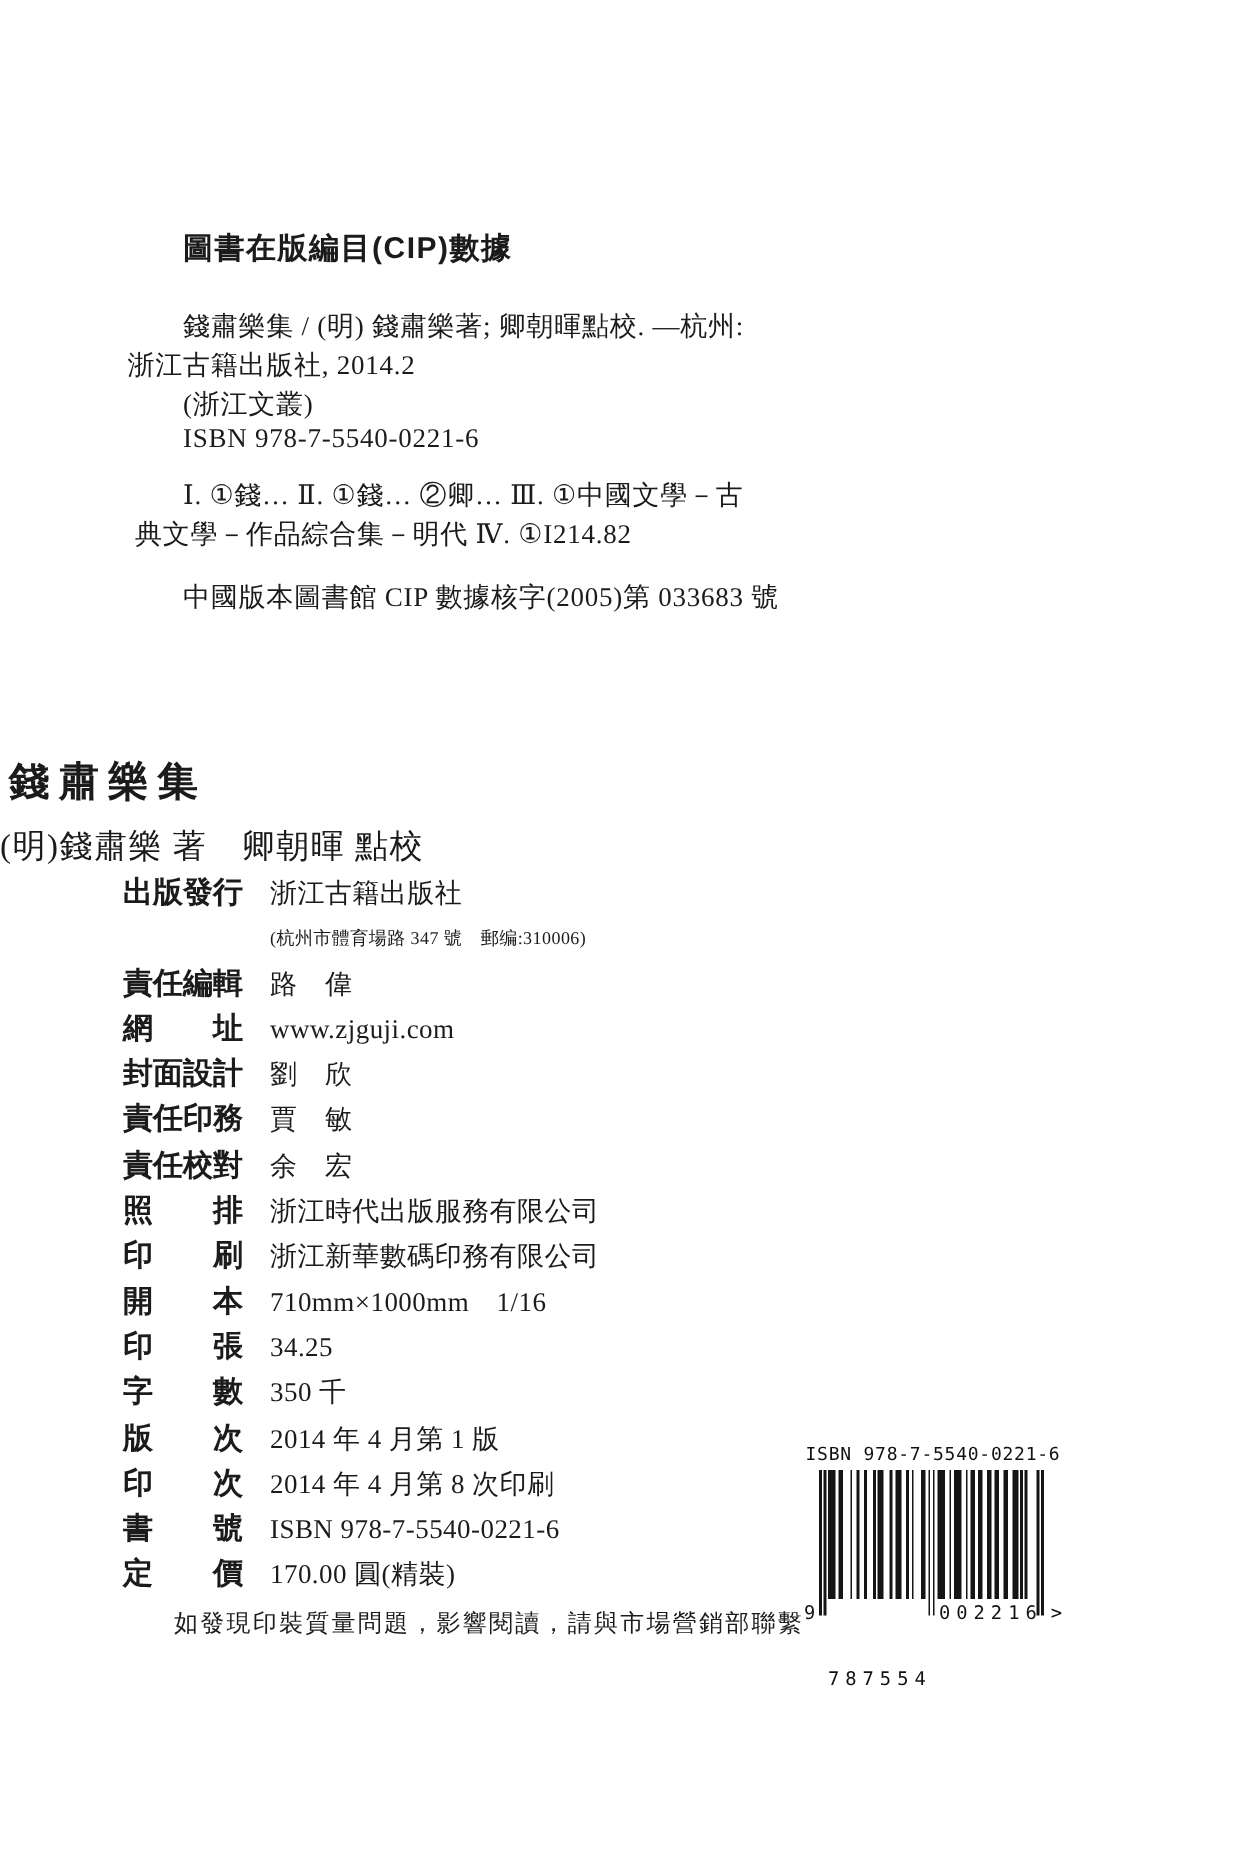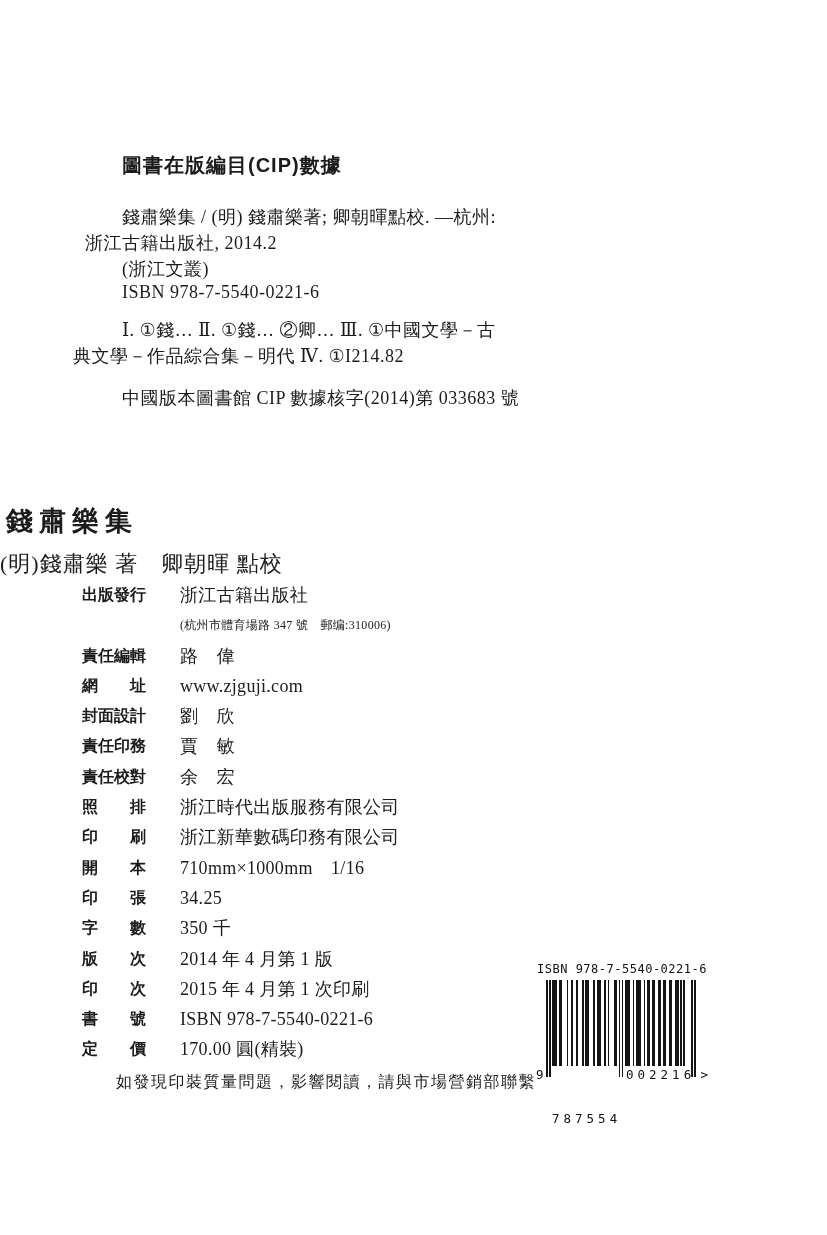--- a/index.html
+++ b/index.html
@@ -22,21 +22,21 @@
     font-family:"Liberation Sans","DejaVu Sans",sans-serif;
     font-weight:700;font-size:27px;letter-spacing:6px;text-indent:6px;white-space:pre;
   }
   .book-byline{margin-top:10px;font-size:22px;letter-spacing:1px;white-space:pre;}
   
   .info{left:82px;top:584px;width:460px;}
   .irow{height:30.3px;display:flex;align-items:flex-start;}
   .lbl{
     flex:none;width:98px;
     font-family:Liberation Sans, sans-serif;
-    font-weight:700;font-size:16px;line-height:22px;white-space:pre;
+    font-weight:700;font-size:20px;line-height:22px;white-space:pre;
   }
   .val{font-size:18px;line-height:23px;white-space:pre;letter-spacing:0.3px;}
   .irow.sub .val{font-size:12px;}
   
   .note{left:68px;top:1072px;font-size:16px;letter-spacing:1.5px;white-space:pre;margin-left:48px;}
   
   .barcode{left:536px;top:962px;width:172px;height:130px;background:#fff;}
   .bc-isbn{
     font-family:"DejaVu Sans Mono","Liberation Mono",monospace;
     font-size:12px;letter-spacing:0.5px;text-align:center;white-space:pre;color:#111;
@@ -58,22 +58,22 @@
 
 <div class="page">
 
   <div>
     <div class="abs cip-heading" style="left:122px;top:152px">圖書在版編目(CIP)數據</div>
     <div class="abs cip-text" style="left:122px;top:205px">錢肅樂集 / (明) 錢肅樂著; 卿朝暉點校. —杭州:</div>
     <div class="abs cip-text" style="left:85px;top:231px">浙江古籍出版社, 2014.2</div>
     <div class="abs cip-text" style="left:122px;top:257px">(浙江文叢)</div>
     <div class="abs cip-text" style="left:122px;top:282px">ISBN 978-7-5540-0221-6</div>
     <div class="abs cip-text" style="left:122px;top:318px">Ⅰ. ①錢… Ⅱ. ①錢… ②卿… Ⅲ. ①中國文學－古</div>
-    <div class="abs cip-text" style="left:73px;top:344px">典文學－作品綜合集－明代 Ⅳ. ①I214.82</div>
-    <div class="abs cip-text" style="left:122px;top:386px">中國版本圖書館 CIP 數據核字(2014)第 033683 號</div>
+    <div class="abs cip-text" style="left:90px;top:344px">典文學－作品綜合集－明代 Ⅳ. ①I214.82</div>
+    <div class="abs cip-text" style="left:122px;top:386px">中國版本圖書館 CIP 數據核字(2005)第 033683 號</div>
   </div>
 
   <div class="abs titleblock">
     <div class="book-title">錢肅樂集</div>
     <div class="book-byline">(明)錢肅樂 著　卿朝暉 點校</div>
   </div>
 
   <div class="abs info">
     <div class="irow">
       <span class="lbl">出版發行</span>
@@ -122,21 +122,21 @@
     <div class="irow">
       <span class="lbl">字　　數</span>
       <span class="val">350 千</span>
     </div>
     <div class="irow">
       <span class="lbl">版　　次</span>
       <span class="val">2014 年 4 月第 1 版</span>
     </div>
     <div class="irow">
       <span class="lbl">印　　次</span>
-      <span class="val">2015 年 4 月第 1 次印刷</span>
+      <span class="val">2014 年 4 月第 8 次印刷</span>
     </div>
     <div class="irow">
       <span class="lbl">書　　號</span>
       <span class="val">ISBN 978-7-5540-0221-6</span>
     </div>
     <div class="irow">
       <span class="lbl">定　　價</span>
       <span class="val">170.00 圓(精裝)</span>
     </div>
   </div>

